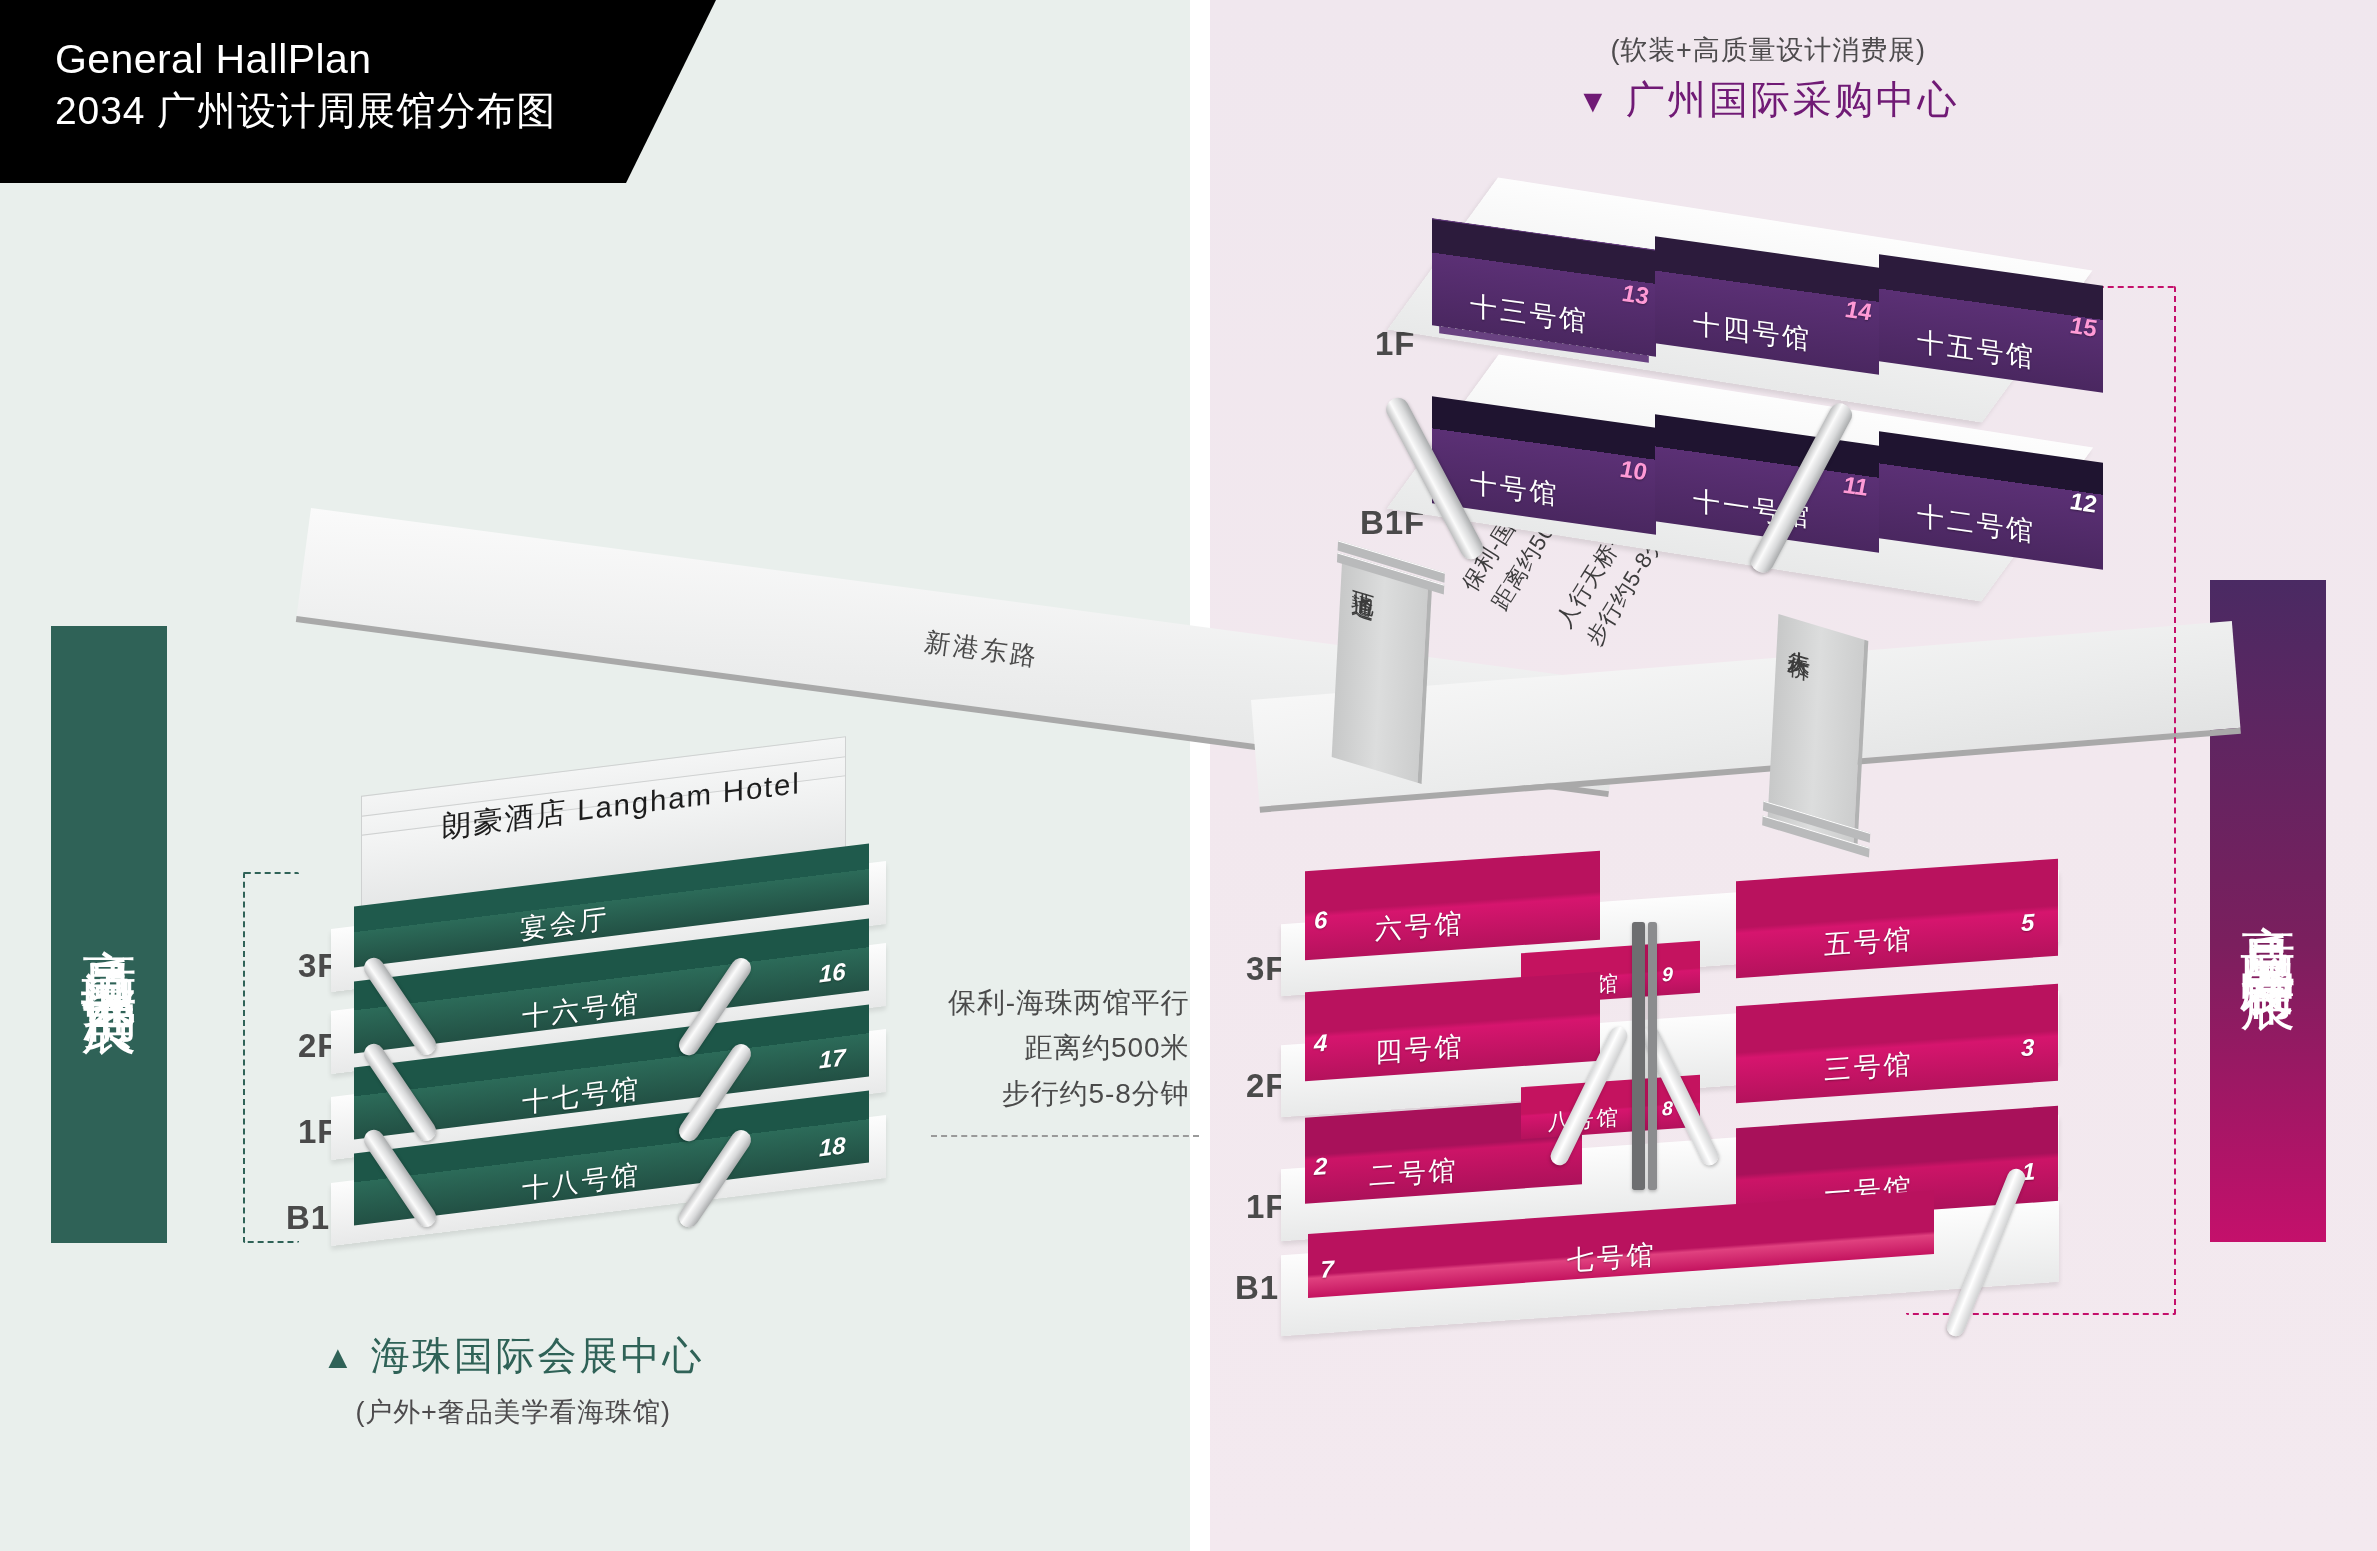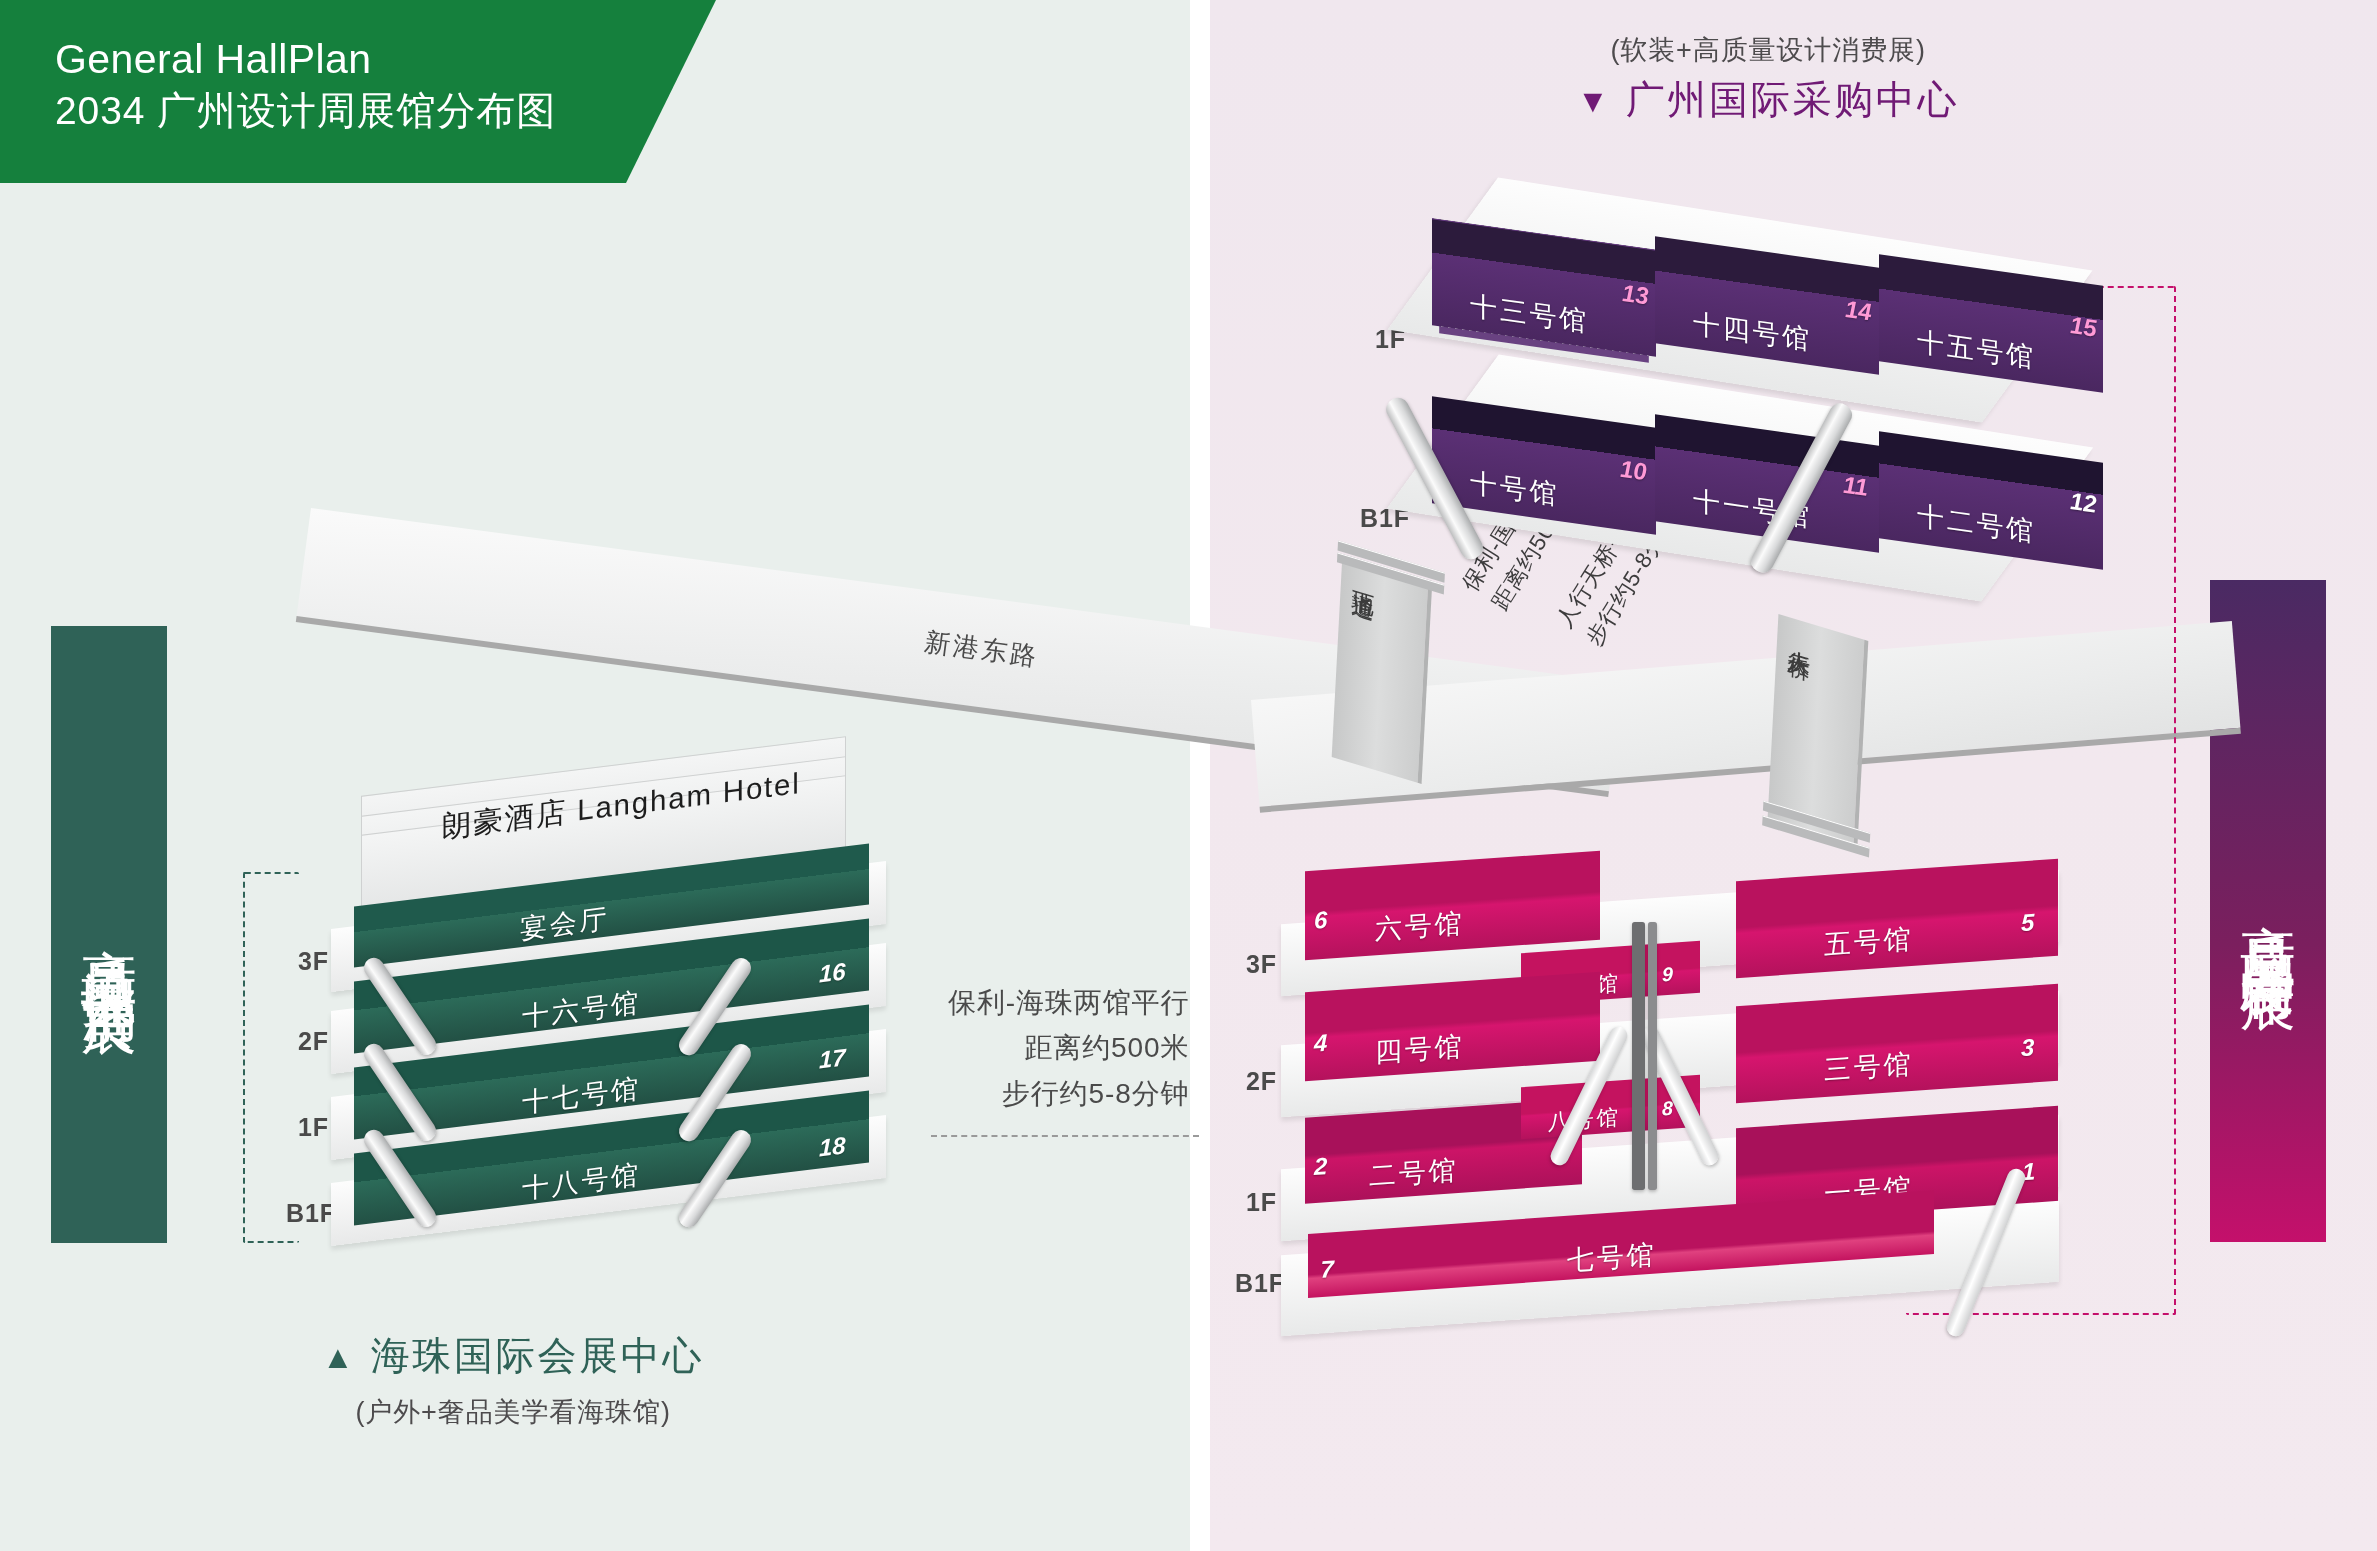--- a/index.html
+++ b/index.html
@@ -12,21 +12,21 @@
 
   
   .bg-left{position:absolute;left:0;top:0;width:1203px;height:1552px;background:#e9efec;}
   .bg-right{position:absolute;left:1203px;top:0;width:1174px;height:1552px;
             background:linear-gradient(180deg,#f0e7ee 0%,#f2e8ee 50%,#f3e9ef 100%);}
   .bg-split{position:absolute;left:1190px;top:0;width:19.7px;height:1552px;background:#ffffff;}
 
   
   .header{
     position:absolute;left:0;top:0;width:716px;height:183px;
-    background:#15803d;color:#fff;
+    background:#000000;color:#fff;
     clip-path:polygon(0 0, 716px 0, 626px 183px, 0 183px);
     padding:34px 0 0 55px;box-sizing:border-box;
   }
   .header .l1{font-size:41px;letter-spacing:0.4px;line-height:1.25;font-weight:400;}
   .header .l2{font-size:39px;letter-spacing:0.9px;line-height:1.35;font-weight:400;}
 
   
   .vbanner{
     position:absolute;width:116px;box-sizing:border-box;
     color:#fff;display:flex;align-items:center;justify-content:center;
@@ -90,21 +90,21 @@
   .dash-path{position:absolute;border:2.7px dashed #2f6257;border-radius:1.8px;}
   #bracket-left{left:243px;top:872px;width:54px;height:367px;border-right:none;}
   .dash-path.pink{border-color:#c4106b;}
   #bracket-right{left:1906px;top:286px;width:268px;height:1025px;border-left:none;}
 
   
   .floorplate{
     position:absolute;background:linear-gradient(180deg,#fdfdfd,#e8e9e9);
     box-shadow:0 3.6px 5.4px rgba(0,0,0,.10);
   }
-  .floor-tag{position:absolute;font-size:25px;font-weight:bold;color:#4a4a4a;letter-spacing:0.9px;}
+  .floor-tag{position:absolute;font-size:33px;font-weight:bold;color:#4a4a4a;letter-spacing:0.9px;}
 
   .slab{position:absolute;}
   .slab .name{position:absolute;color:#fff;font-size:27px;letter-spacing:2.7px;white-space:nowrap;
               text-shadow:0 0.9px 1.8px rgba(0,0,0,.35);}
   .slab .num{position:absolute;color:#fff;font-size:24px;font-weight:bold;font-style:italic;
              text-shadow:0 0.9px 1.8px rgba(0,0,0,.35);}
 
   
   .esc{position:absolute;background:linear-gradient(90deg,#bcbdbe,#fbfbfb 35%,#d8d9da 70%,#a9abac);
        border-radius:10.7px;box-shadow:0 1.8px 3.6px rgba(0,0,0,.25);}

